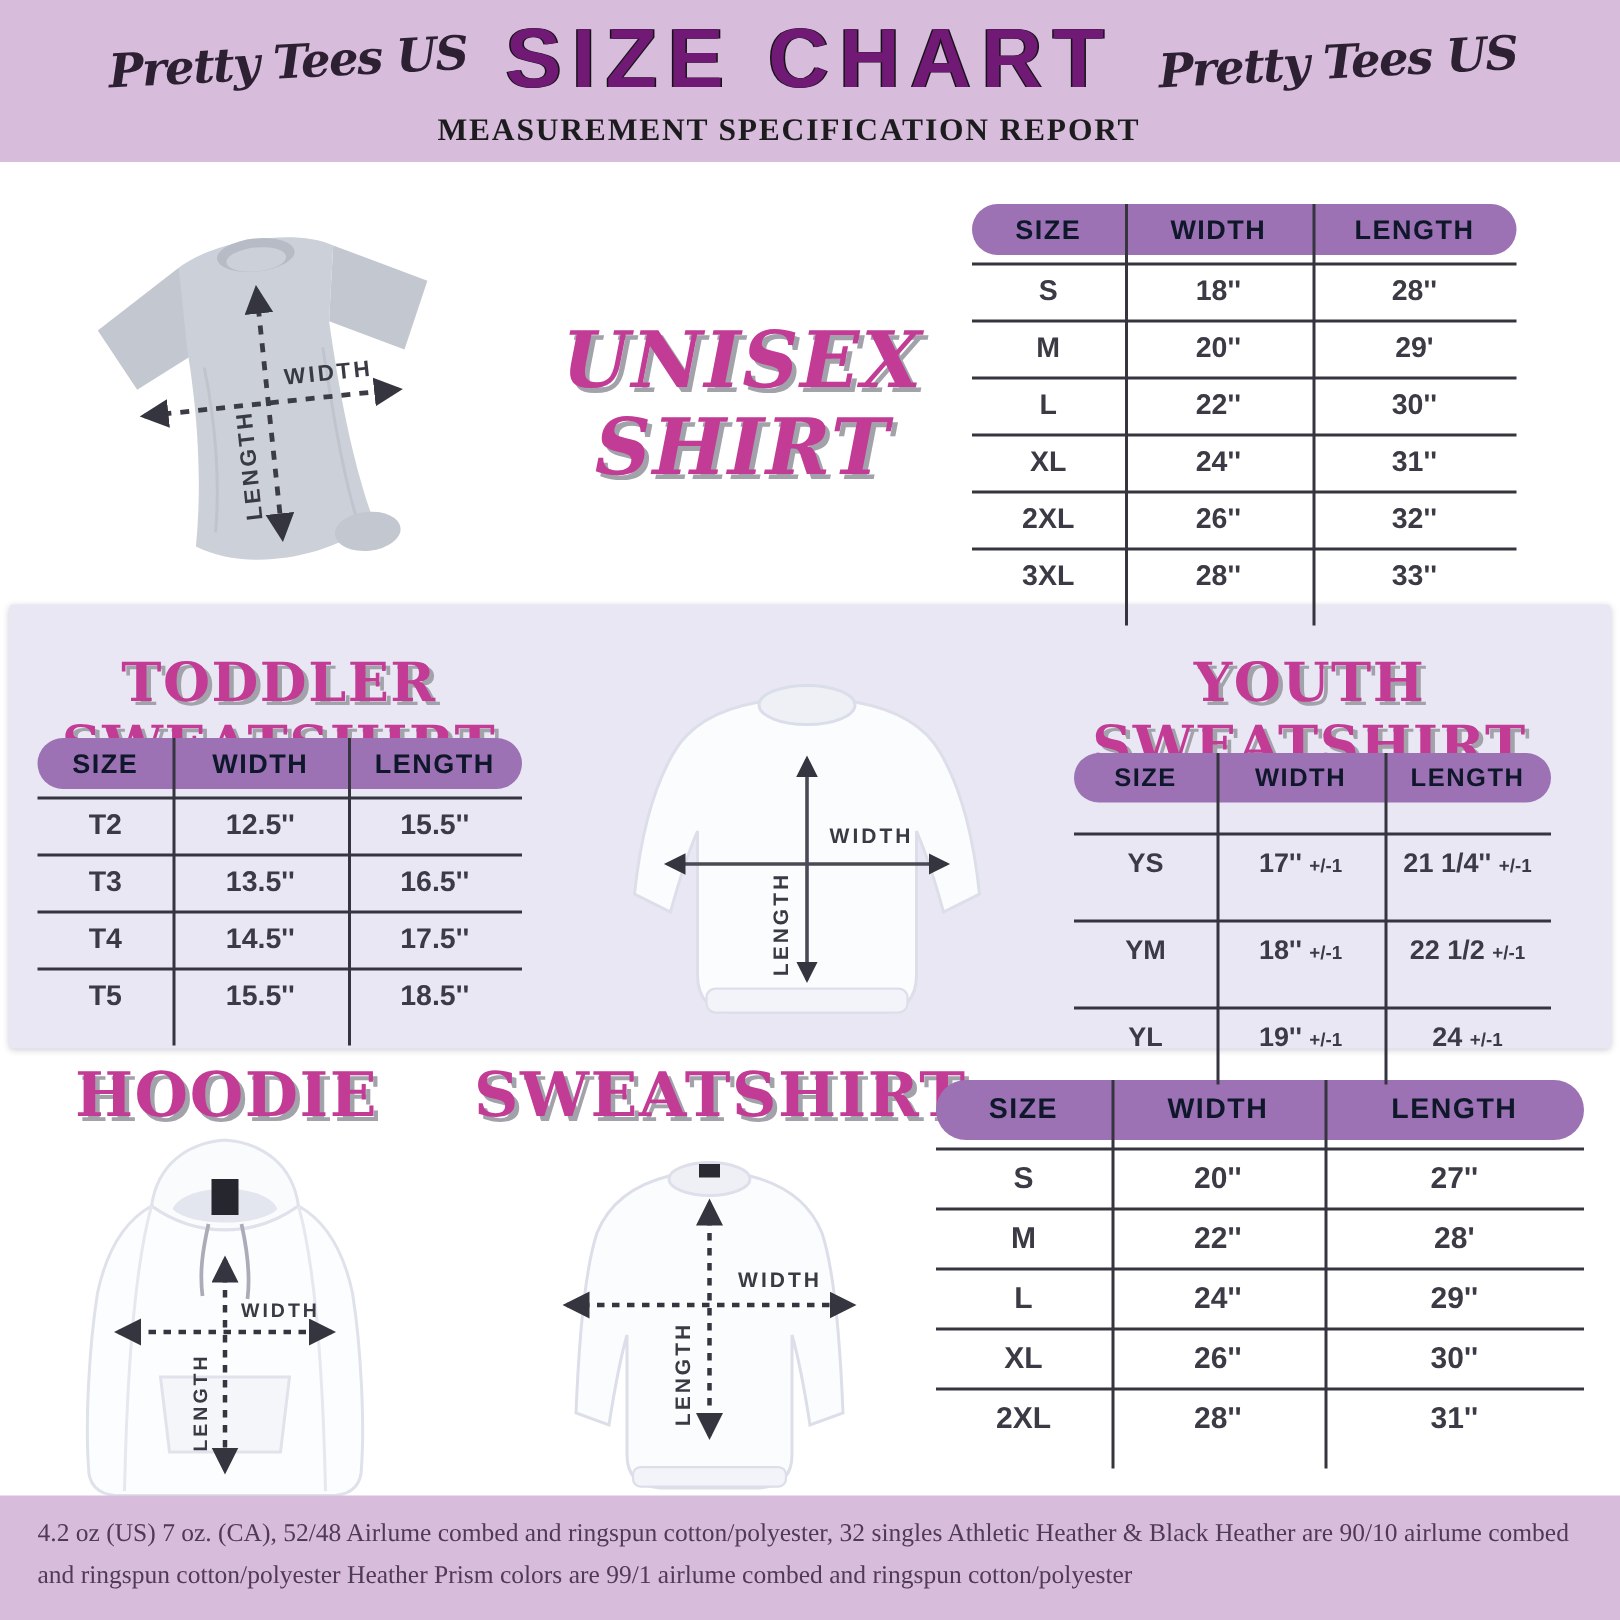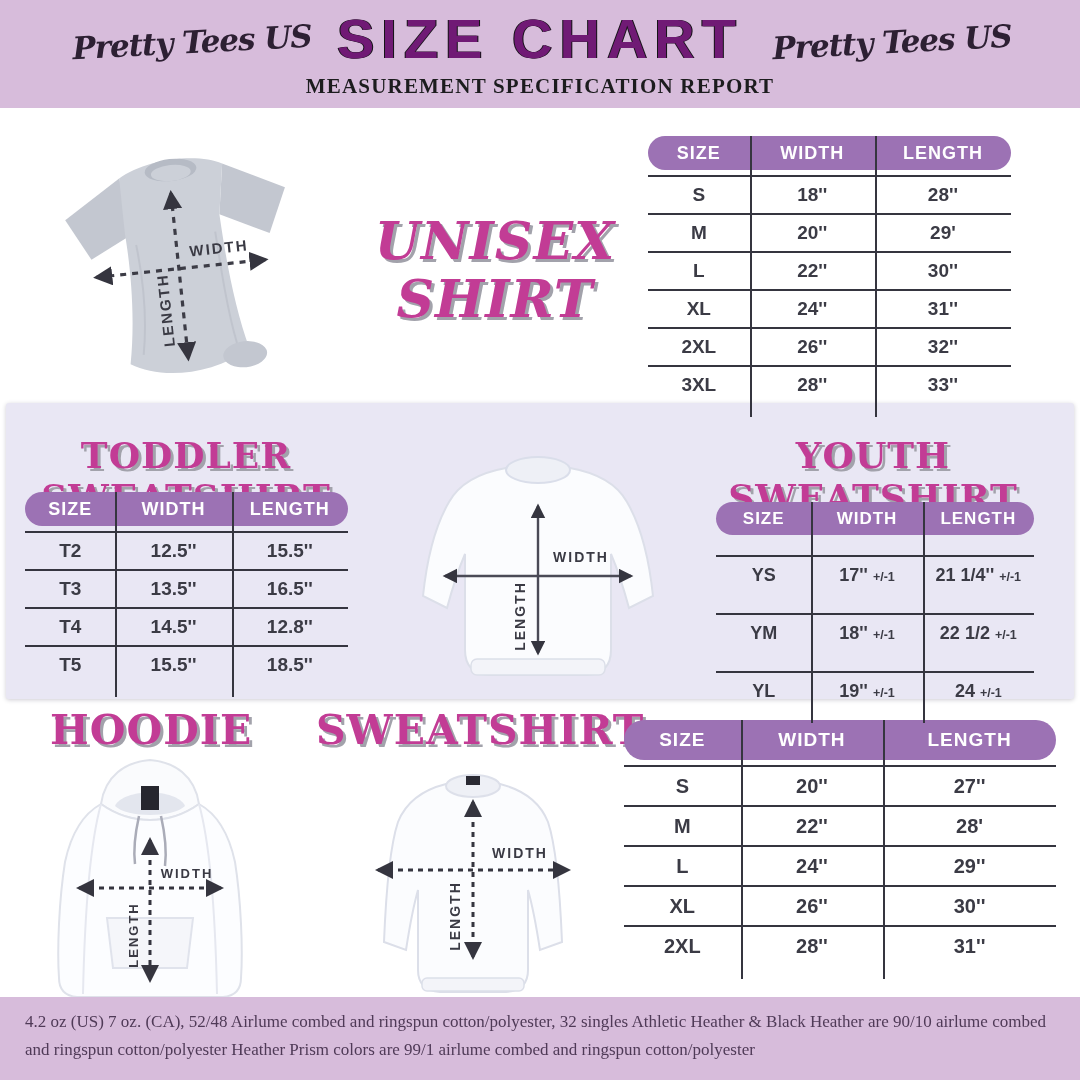--- a/index.html
+++ b/index.html
@@ -11,34 +11,34 @@
   #band-mid{position:absolute;left:6px;top:403px;width:1068px;height:296px;background:#e9e7f4;
             border-radius:3px;box-shadow:0 1px 4px rgba(60,50,80,.25);}
   .brand{position:absolute;top:24px;width:240px;text-align:center;
          font-family:"DejaVu Serif",serif;font-style:italic;font-weight:bold;
          font-size:31px;color:#2d2033;transform:rotate(-3deg);letter-spacing:-1px;}
   #brand-left{left:72px;}
   #brand-right{left:772px;}
   #main-title{position:absolute;left:290px;top:6px;width:500px;text-align:center;
               font-weight:900;font-size:56px;letter-spacing:7px;color:#701a75;
               text-shadow:-1px 0 #141416,1px 0 #141416;}
-  #subtitle{position:absolute;left:240px;top:74px;width:600px;text-align:center;
+  #subtitle{position:absolute;left:226px;top:74px;width:600px;text-align:center;
             font-family:"Liberation Serif",serif;font-weight:bold;font-size:21px;
             letter-spacing:1.2px;color:#1c1c1e;}
   .college{position:absolute;text-align:center;font-family:"DejaVu Serif",serif;
            font-weight:bold;color:#c23c95;letter-spacing:1px;
            text-shadow:3px 3px 0 #a2a2ab;}
   #unisex-title{left:345px;top:212px;width:300px;font-size:52px;line-height:1.12;font-style:italic;}
   #toddler-title{left:14px;top:434px;width:344px;font-size:36px;}
   #youth-title{left:706px;top:434px;width:334px;font-size:36px;}
   #hoodie-title{left:50px;top:706px;width:190px;font-size:41px;text-align:right;}
   #sweatshirt-title{left:316px;top:706px;width:266px;font-size:41px;}
   .size-table{position:absolute;}
   .pill{position:relative;display:grid;align-items:center;background:#9c72b4;
-        border-radius:18px;color:#ffffff;font-weight:bold;letter-spacing:1px;
+        border-radius:18px;color:#0f172a;font-weight:bold;letter-spacing:1px;
         text-align:center;margin-bottom:5px;}
   .trow{display:grid;align-items:center;text-align:center;
         border-top:2px solid #35353f;color:#3b3b45;font-weight:bold;}
   .vline{position:absolute;top:0;width:2px;background:#35353f;height:calc(100% + 14px);z-index:3;}
   .tol{font-size:12.5px;font-weight:bold;margin-left:5px;}
   
   #t-unisex{left:648px;top:136px;width:363px;}
   #t-unisex .pill{height:34px;font-size:18px;grid-template-columns:28% 34.5% 37.5%;}
   #t-unisex .trow{height:36px;font-size:19px;grid-template-columns:28% 34.5% 37.5%;}
   #t-unisex .vl1{left:28%;} #t-unisex .vl2{left:62.5%;}
@@ -165,21 +165,21 @@
         <div>15.5''</div>
     </div>
     <div class="trow">
       <div>T3</div>
         <div>13.5''</div>
         <div>16.5''</div>
     </div>
     <div class="trow">
       <div>T4</div>
         <div>14.5''</div>
-        <div>12.8''</div>
+        <div>17.5''</div>
     </div>
     <div class="trow">
       <div>T5</div>
         <div>15.5''</div>
         <div>18.5''</div>
     </div>
   </div>
 
   <svg class="garment" style="left:383px;top:418px" width="310" height="278" viewBox="0 0 310 278">
     <path d="M123,50 C95,55 76,66 66,84 C52,108 44,140 40,178 L64,190 C70,168 76,150 82,136 L82,232 C82,248 90,256 106,257 L204,257 C220,256 228,248 228,232 L228,136 C234,150 240,168 246,190 L270,178 C266,140 258,108 244,84 C234,66 215,55 187,50 C177,62 133,62 123,50 Z" fill="#fbfcfe" stroke="#dcdfe9" stroke-width="2"></path>

